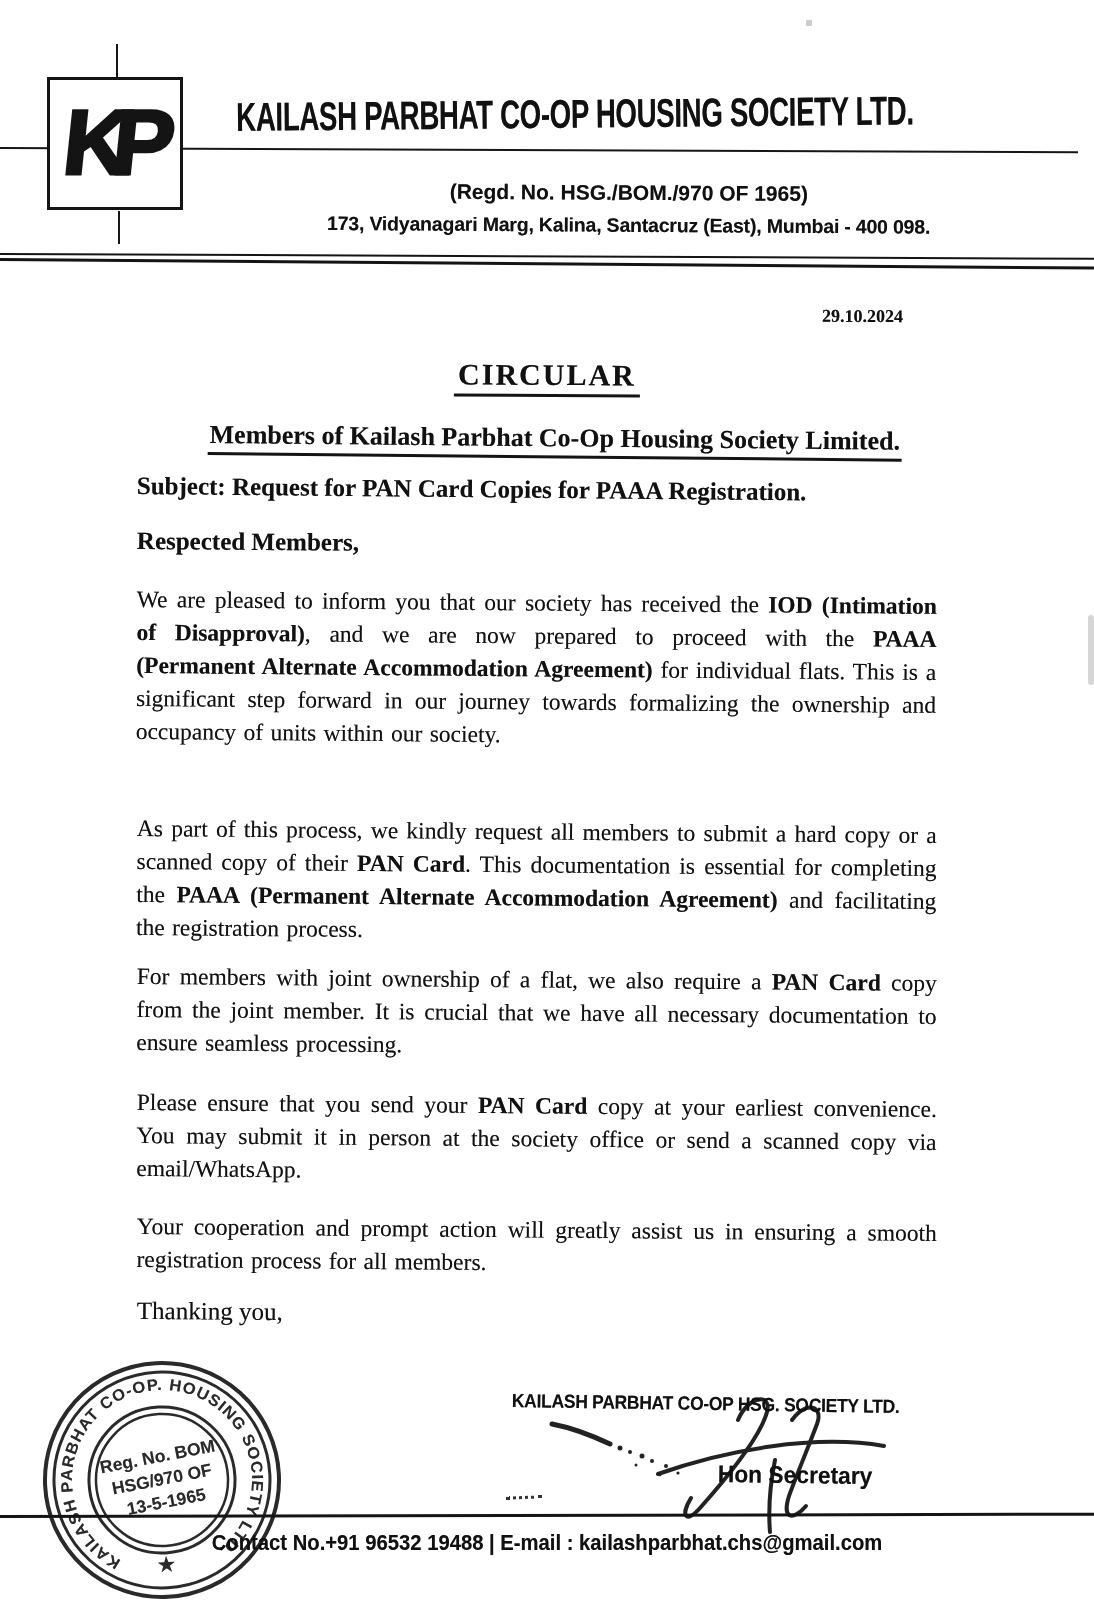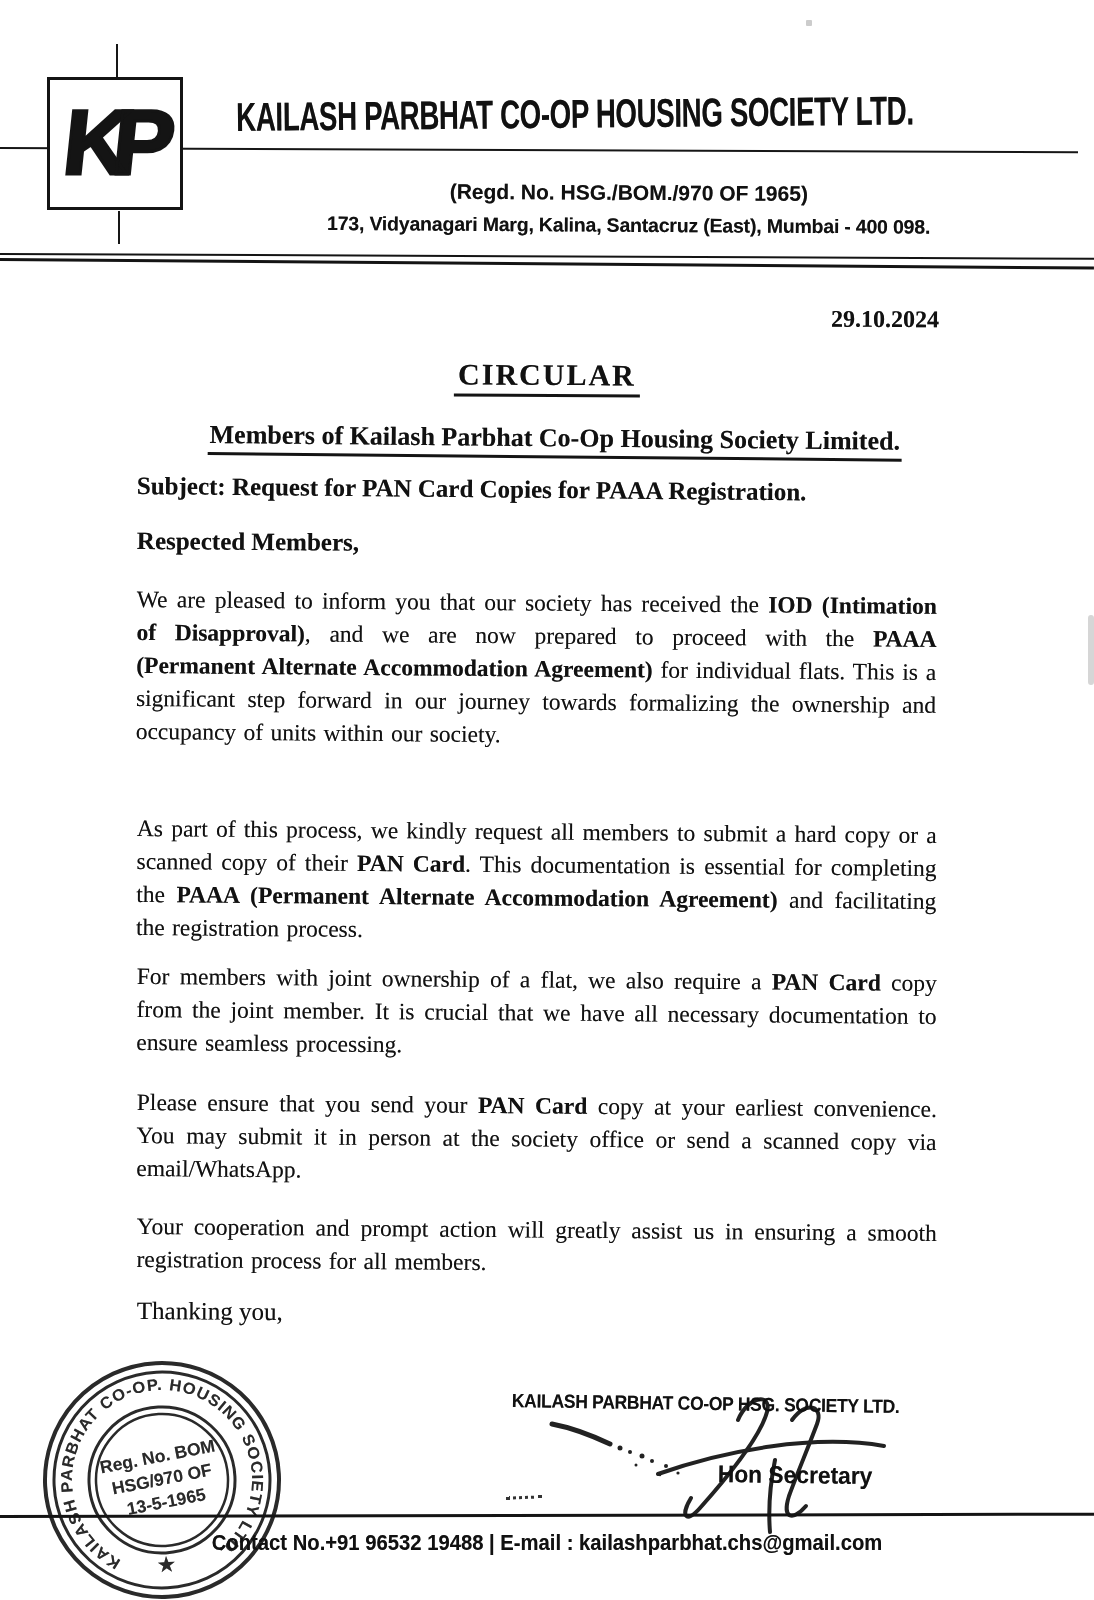--- a/index.html
+++ b/index.html
@@ -55,23 +55,22 @@
              font-weight:700; font-size:19.5px; letter-spacing:-0.2px;
              font-family:"Liberation Sans","DejaVu Sans",sans-serif; }
 
   .dline1 { left:0; top:253px; width:1094px; border-top:2px solid #141414;
             transform:rotate(0.25deg); transform-origin:left top; }
   .dline2 { left:0; top:258px; width:1094px; border-top:3px solid #141414;
             transform:rotate(0.45deg); transform-origin:left top; }
 
   
   .date {
-    left:822px; top:306px; font-weight:700; font-size:24px;
+    left:822px; top:306px; font-weight:700; font-size:18px;
     transform:rotate(0.3deg);
-    margin-left:9px;
   }
   .circular-wrap {
     left:0; top:358px; width:1094px; text-align:center;
     transform:rotate(0.35deg);
   }
   .circular-wrap span {
     font-weight:700; font-size:30px; letter-spacing:2px;
     border-bottom:3px solid #141414; padding:0 4px 3px 4px;
   }
   .addressee-wrap {

